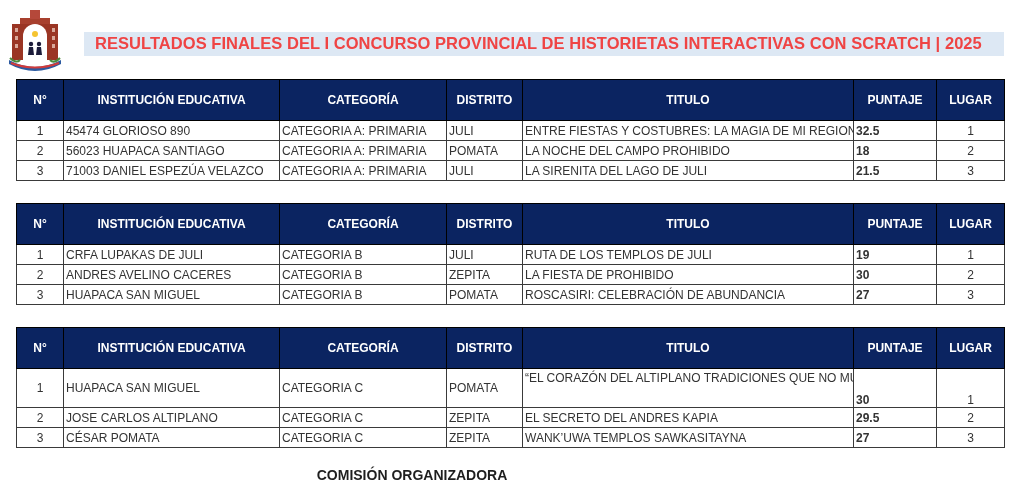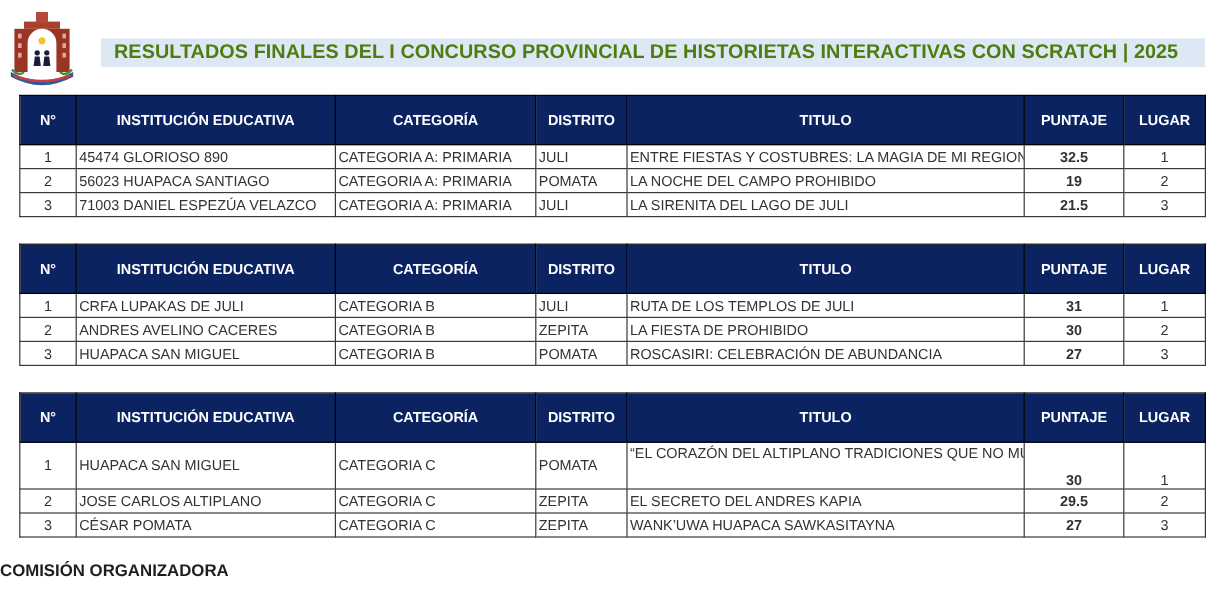--- a/index.html
+++ b/index.html
@@ -2,35 +2,35 @@
 <html><head>
 <meta charset="utf-8">
 <style>
   html, body { margin:0; padding:0; background:#ffffff; }
   body { width:1024px; height:504px; position:relative; overflow:hidden;
          font-family:"Liberation Sans", "DejaVu Sans", sans-serif; color:#333; }
   .logo { position:absolute; left:6px; top:8px; width:58px; height:66px; }
   .title-band { position:absolute; left:84px; top:32px; width:920px; height:24px;
                 background:#dde8f4; }
   .title-text { position:absolute; left:95px; top:34px; font-size:16.5px; font-weight:bold;
-                color:#4d7c0f; letter-spacing:0.05px; white-space:nowrap; }
+                color:#ef4444; letter-spacing:0.05px; white-space:nowrap; }
   table.results { position:absolute; left:16px; width:988px; border-collapse:collapse;
                   table-layout:fixed; }
   table.results th { background:#0b2461; color:#fff; font-size:12px; font-weight:bold;
                      height:40px; border:1px solid #000; text-align:center; padding:0; }
   table.results td { border:1px solid #3a3a3a; font-size:12px; color:#333; height:19px;
                      padding:0 2px; white-space:nowrap; overflow:hidden; }
   td.num { text-align:center; font-size:14px; }
-  td.score { text-align:center; font-weight:bold; font-size:14px; color:#111; }
+  td.score { text-align:left; font-weight:bold; font-size:14px; color:#111; }
   td.place { text-align:center; font-size:14px; }
   td.multi { white-space:normal; line-height:19px; vertical-align:top; }
   tr.tall td { height:38px; }
   tr.tall td.num, tr.tall td.txt { vertical-align:middle; }
   tr.tall td.score, tr.tall td.place { vertical-align:bottom; }
-  .footer { position:absolute; left:0; width:824px; top:467px; 
+  .footer { position:absolute; left:0; width:824px; top:467px; text-align:center;
             font-size:14px; font-weight:bold; color:#1e1e1e; }
 </style>
 </head>
 <body>
 
 <div class="logo">
   <svg width="58" height="66" viewBox="0 0 58 66">
     <rect x="14" y="10" width="30" height="6" fill="#a8402e"></rect>
     <rect x="24" y="2" width="10" height="9" fill="#b5483a"></rect>
     <rect x="6" y="16" width="46" height="36" fill="#9a3524"></rect>
@@ -88,21 +88,21 @@
       <td>ENTRE FIESTAS Y COSTUBRES: LA MAGIA DE MI REGION</td>
       <td class="score">32.5</td>
       <td class="place">1</td>
     </tr>
     <tr>
       <td class="num">2</td>
       <td>56023 HUAPACA SANTIAGO</td>
       <td>CATEGORIA A: PRIMARIA</td>
       <td>POMATA</td>
       <td>LA NOCHE DEL CAMPO PROHIBIDO</td>
-      <td class="score">19</td>
+      <td class="score">18</td>
       <td class="place">2</td>
     </tr>
     <tr>
       <td class="num">3</td>
       <td>71003 DANIEL ESPEZÚA VELAZCO</td>
       <td>CATEGORIA A: PRIMARIA</td>
       <td>JULI</td>
       <td>LA SIRENITA DEL LAGO DE JULI</td>
       <td class="score">21.5</td>
       <td class="place">3</td>
@@ -131,21 +131,21 @@
       <th>LUGAR</th>
     </tr>
   </thead>
   <tbody>
     <tr>
       <td class="num">1</td>
       <td>CRFA LUPAKAS DE JULI</td>
       <td>CATEGORIA B</td>
       <td>JULI</td>
       <td>RUTA DE LOS TEMPLOS DE JULI</td>
-      <td class="score">31</td>
+      <td class="score">19</td>
       <td class="place">1</td>
     </tr>
     <tr>
       <td class="num">2</td>
       <td>ANDRES AVELINO CACERES</td>
       <td>CATEGORIA B</td>
       <td>ZEPITA</td>
       <td>LA FIESTA DE PROHIBIDO</td>
       <td class="score">30</td>
       <td class="place">2</td>
@@ -200,20 +200,20 @@
       <td>ZEPITA</td>
       <td>EL SECRETO DEL ANDRES KAPIA</td>
       <td class="score">29.5</td>
       <td class="place">2</td>
     </tr>
     <tr>
       <td class="num">3</td>
       <td>CÉSAR POMATA</td>
       <td>CATEGORIA C</td>
       <td>ZEPITA</td>
-      <td>WANK’UWA HUAPACA SAWKASITAYNA</td>
+      <td>WANK’UWA TEMPLOS SAWKASITAYNA</td>
       <td class="score">27</td>
       <td class="place">3</td>
     </tr>
   </tbody>
 </table>
 
 <div class="footer">COMISIÓN ORGANIZADORA</div>
 
 </body></html>

